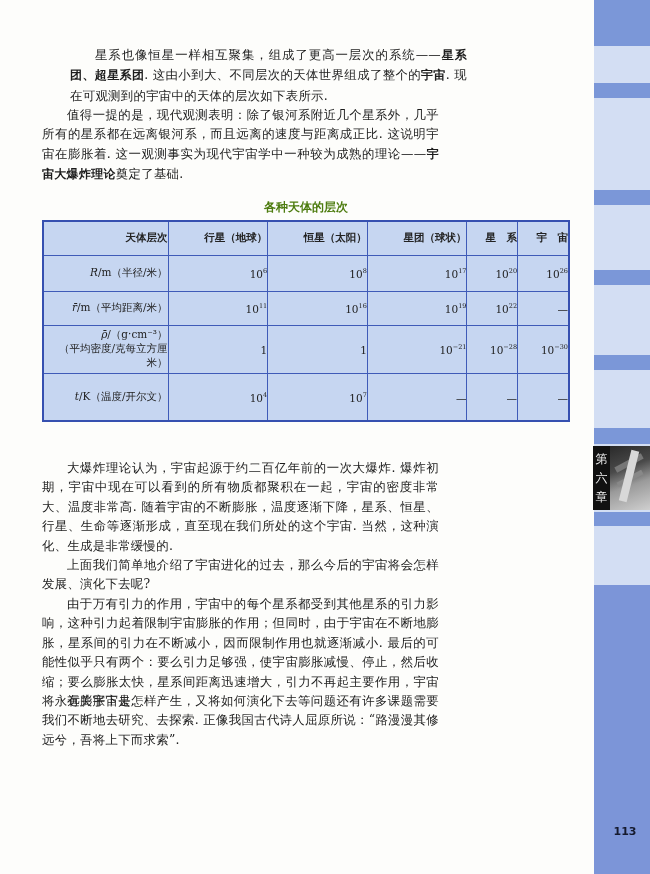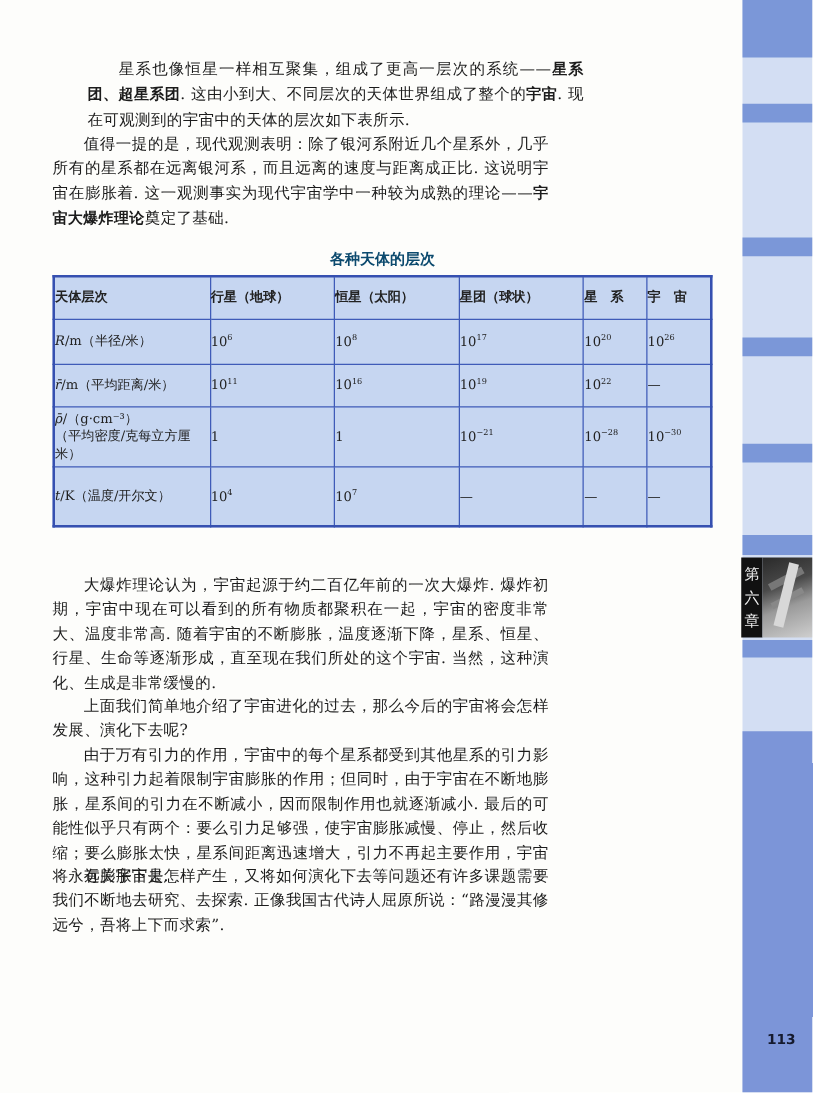--- a/index.html
+++ b/index.html
@@ -6,23 +6,23 @@
   html, body { width: 650px; height: 874px; overflow: hidden; background: #ffffff; }
   body { position: relative; font-family: "DejaVu Serif", "Liberation Serif", serif; color: #1c1c1c; }
 
   .page { position: absolute; left: 0; top: 0; width: 650px; height: 874px; background: #fdfdfb; }
 
   
   .para { position: absolute; left: 42px; width: 397px; font-size: 12.4px; line-height: 19.4px; letter-spacing: 0.3px; text-align: justify; text-indent: 25px; }
   .para b { font-family: "DejaVu Sans", "Liberation Sans", sans-serif; font-weight: bold; font-size: 12px; }
 
   
-  .tbl-title { position: absolute; left: 42px; width: 528px; top: 199px; text-align: center; font-family: "DejaVu Sans", "Liberation Sans", sans-serif; font-weight: bold; font-size: 12px; color: #0c4a6e; }
+  .tbl-title { position: absolute; left: 42px; width: 528px; top: 199px; text-align: center; font-family: "DejaVu Sans", "Liberation Sans", sans-serif; font-weight: bold; font-size: 12px; color: #4d7c0f; }
   table.levels { position: absolute; left: 42px; top: 220px; width: 528px; border-collapse: collapse; background: #c6d6f1; font-size: 10.5px; }
-  table.levels td, table.levels th { border: 1.2px solid #3f5bb8; text-align: left; vertical-align: middle; color: #222; font-weight: normal; }
+  table.levels td, table.levels th { border: 1.2px solid #3f5bb8; text-align: right; vertical-align: middle; color: #222; font-weight: normal; }
   table.levels { border: 2px solid #3650b0; }
   table.levels th { font-family: "DejaVu Sans", "Liberation Sans", sans-serif; font-weight: bold; font-size: 10.5px; height: 34px; }
   table.levels td.rowhead { width: 125px; font-size: 10.5px; margin-top: 35px; }
   table.levels td.rowhead i { font-style: italic; }
   table.levels sup { font-size: 6.5px; }
 
   
   .strip { position: absolute; left: 594px; top: 0; width: 56px; height: 874px; background: #d3def3; }
   .band { position: absolute; left: 0; width: 56px; background: #7b97d8; }
   .strip-bottom { position: absolute; left: 0; top: 585px; width: 56px; height: 289px; background: #7c95d8; }

